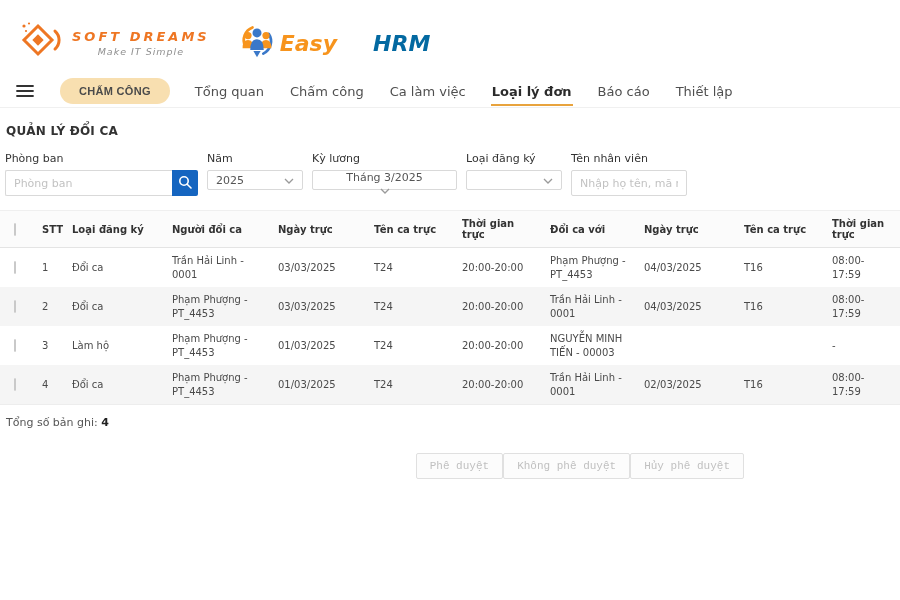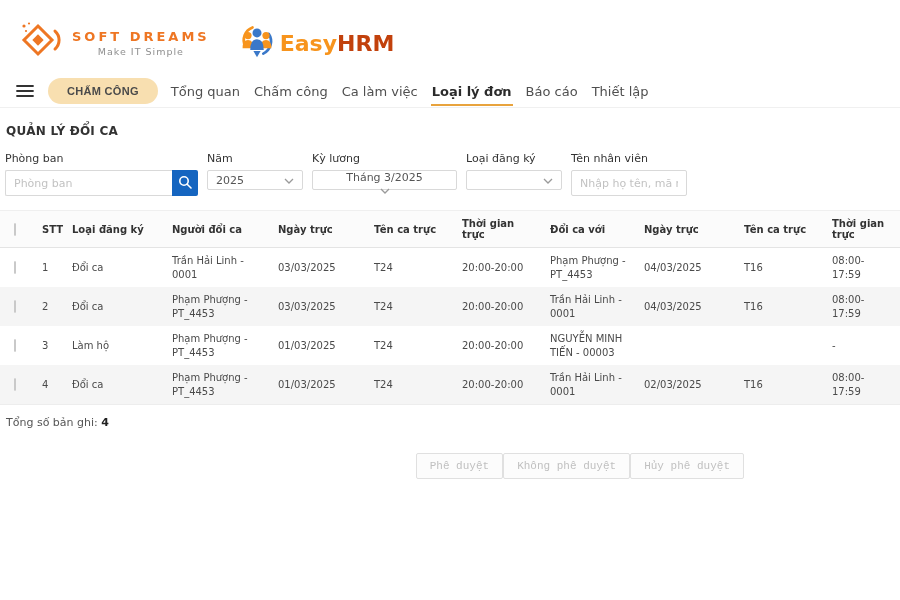--- a/index.html
+++ b/index.html
@@ -1,32 +1,32 @@
 <!DOCTYPE html>
 <html><head>
 <meta charset="utf-8">
 <style>
   * { margin:0; padding:0; box-sizing:border-box; }
   html,body { background:#fff; }
   body { font-family:"DejaVu Sans","Liberation Sans",sans-serif; color:#333; }
   .screen { position:relative; width:900px; height:600px; background:#fff; overflow:hidden; }
 
   
-  .brand-bar { display:flex; align-items:center; gap:28px; padding:16px 0 0 20px; height:70px; }
+  .brand-bar { display:flex; align-items:center; gap:28px; padding:16px 0 0 20px; height:70px;font-style:italic; }
   .sd-logo { display:flex; align-items:center; gap:8px; }
   .sd-text { display:flex; flex-direction:column; align-items:center; }
   .sd-name { color:#EE7623; font-size:13px; font-weight:bold; letter-spacing:3px; }
   .sd-tag { color:#8f8f8f; font-size:9.5px; letter-spacing:1px; margin-top:2px; }
   .hrm-logo { display:flex; align-items:center; gap:4px; }
   .hrm-text { font-size:22px; font-weight:bold; letter-spacing:0; }
   .hrm-easy { color:#F7941D; }
-  .hrm-hrm { color:#c2410c; }
-
-  
-  .nav { display:flex; align-items:center; gap:12px; padding:0 16px; height:34px; margin-top:4px;
+  .hrm-hrm { color:#0369a1;margin-left:36px; }
+
+  
+  .nav { display:flex; align-items:center; gap:24px; padding:0 16px; height:34px; margin-top:4px;
          border-bottom:1px solid #f0f0f0; }
   .burger { display:flex; align-items:center; cursor:pointer; margin-right:2px; }
   .module-pill { background:#F8DFB0; color:#4a4a4a; font-weight:bold; font-size:11px;
                  border:none; border-radius:15px; padding:7px 19px; letter-spacing:.3px; cursor:pointer; }
   .tab { font-size:13px; color:#4f4f4f; padding:9px 1px 7px 1px; cursor:pointer; }
   .tab.active { color:#2b2b2b; font-weight:bold; border-bottom:2px solid #E8A33D; padding-bottom:5px; }
 
   
   .page-title { font-size:12px; font-weight:bold; color:#333; margin:16px 0 0 6px; letter-spacing:.2px; }
 

